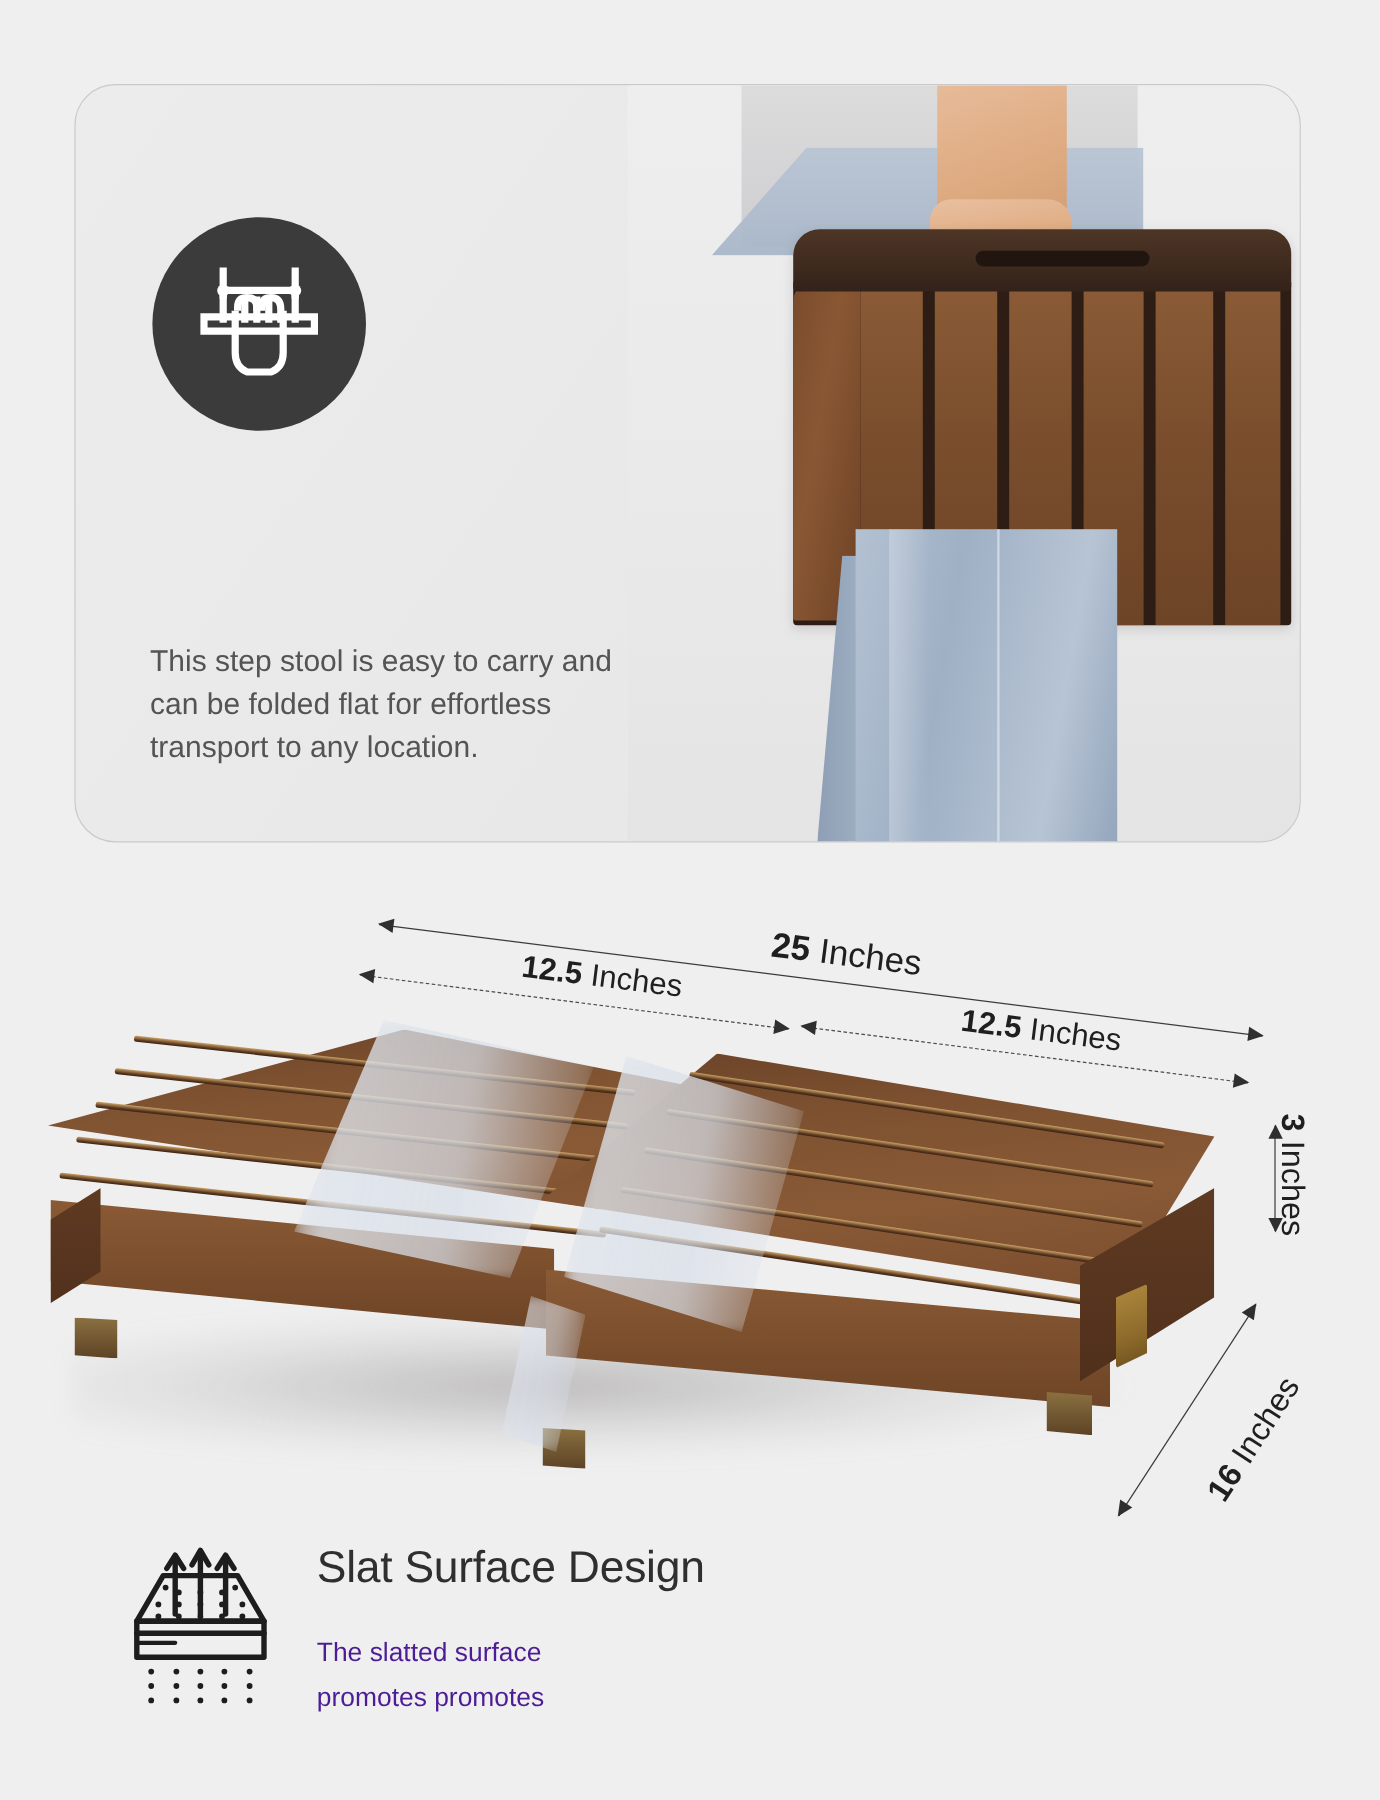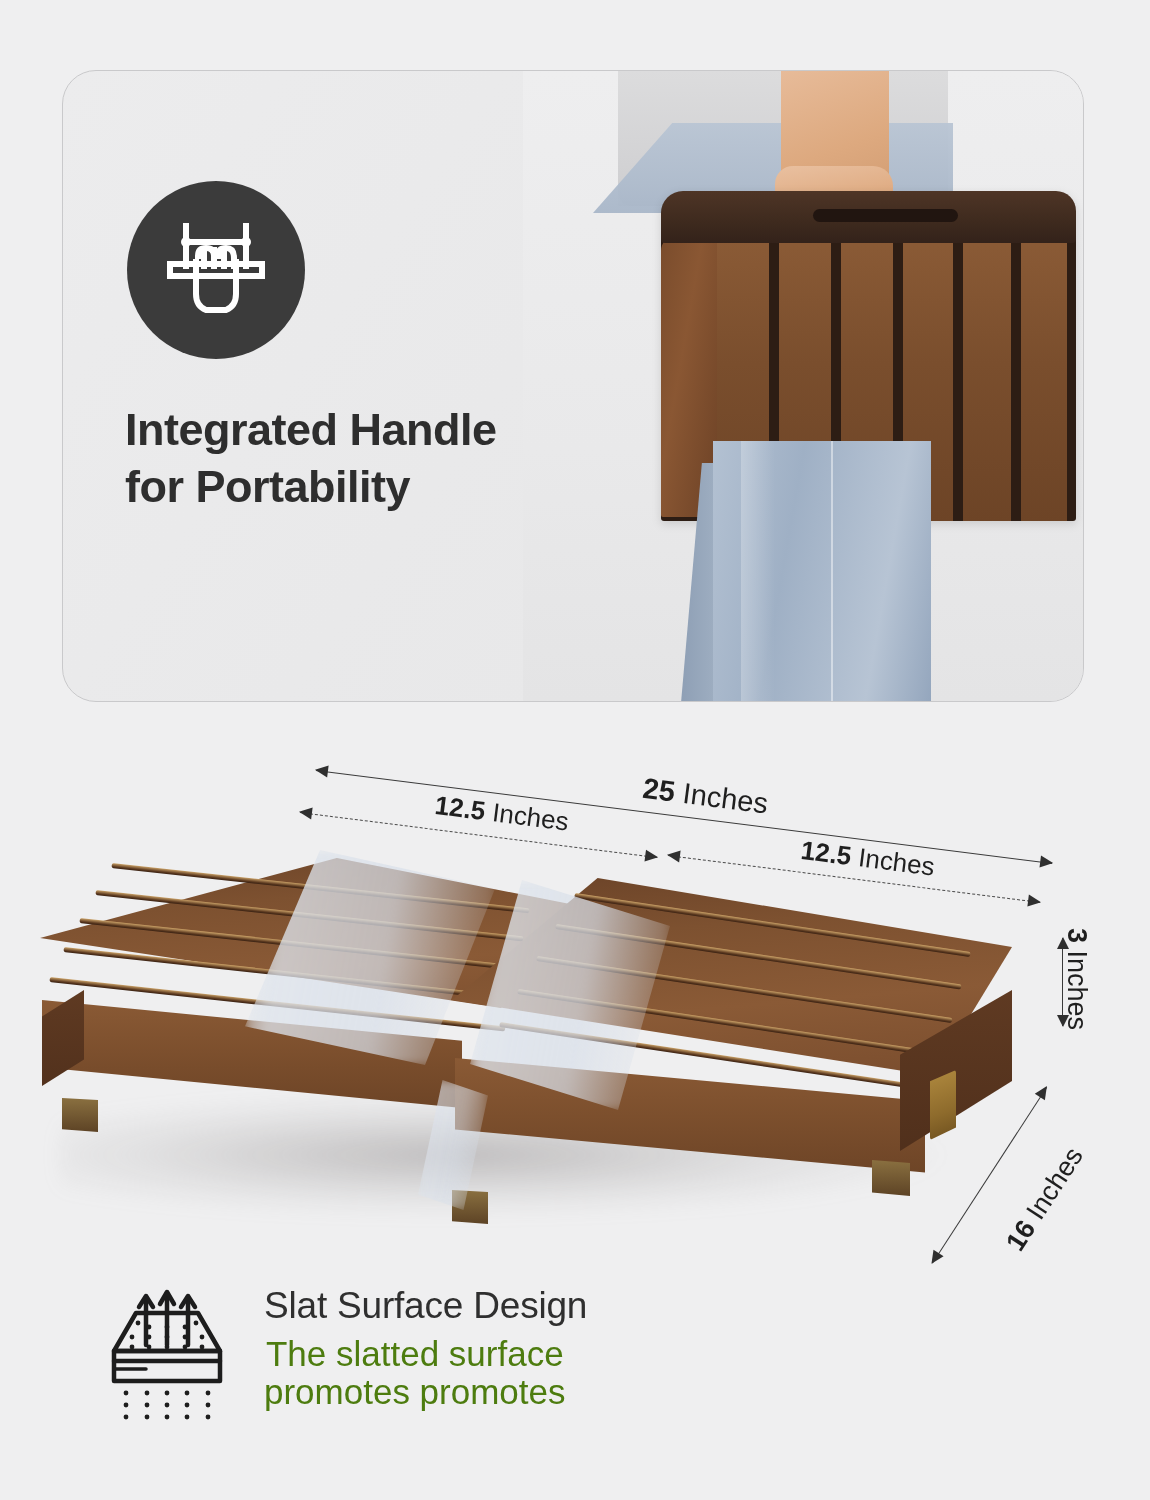--- a/index.html
+++ b/index.html
@@ -197,29 +197,29 @@
     position:absolute;
     background:linear-gradient(180deg,#8a7040 0%,#5d4325 100%);
   }
   .handle-cut{
     position:absolute;
     background:linear-gradient(160deg,#b08a3f 0%,#8e6b2c 60%,#6d4f1e 100%);
     border-radius:3px;
   }
 
   
-  .bottom-feature{position:absolute;left:0;top:1275px;width:1150px;height:190px;text-align:center;}
+  .bottom-feature{position:absolute;left:0;top:1275px;width:1150px;height:190px;}
   .bf-icon{position:absolute;left:92px;top:10px;width:150px;height:150px;}
   .bf-title{
     position:absolute;left:264px;top:10px;
     font-size:37px;font-weight:400;color:#2f2f2f;letter-spacing:-0.2px;
   }
   .bf-desc{
-    position:absolute;left:264px;top:60px;
-    font-size:35px;line-height:38px;color:#4d7c0f;font-weight:400;
+    position:absolute;left:264px;top:83px;
+    font-size:22px;line-height:38px;color:#4c1d95;font-weight:400;
   }
 </style>
 </head>
 <body>
 
 <div class="page">
 
   <div class="feature-card">
     <div class="card-photo-bg"></div>
 
@@ -272,25 +272,22 @@
           <path d="M32 40 L32 72 Q32 84 42 88 L62 88 Q72 84 72 72 L72 40"></path>
           <path d="M40 30 L40 44"></path>
           <path d="M50 28 L50 44"></path>
           <path d="M60 30 L60 44"></path>
           <path d="M34 34 Q34 26 42 26 Q50 26 50 34"></path>
           <path d="M54 34 Q54 26 62 26 Q70 26 70 36 L70 44"></path>
         </svg>
       </span>
     </div>
 
-    <div class="feature-title">
-      <div>Integrated Handle</div>
-      <div>for Portability</div>
-    </div>
-
+
+    <div class="feature-desc">This step stool is easy to carry and can be folded flat for effortless transport to any location.</div>
   </div>
 
   <div class="dims">
 
     <div class="photo2">
       <div class="floor-shadow"></div>
 
       <div class="slab-top" style="left:40px;top:158px;width:530px;height:200px;
                   clip-path:polygon(56% 0%, 100% 23%, 87% 75%, 0% 40%);"></div>
 

